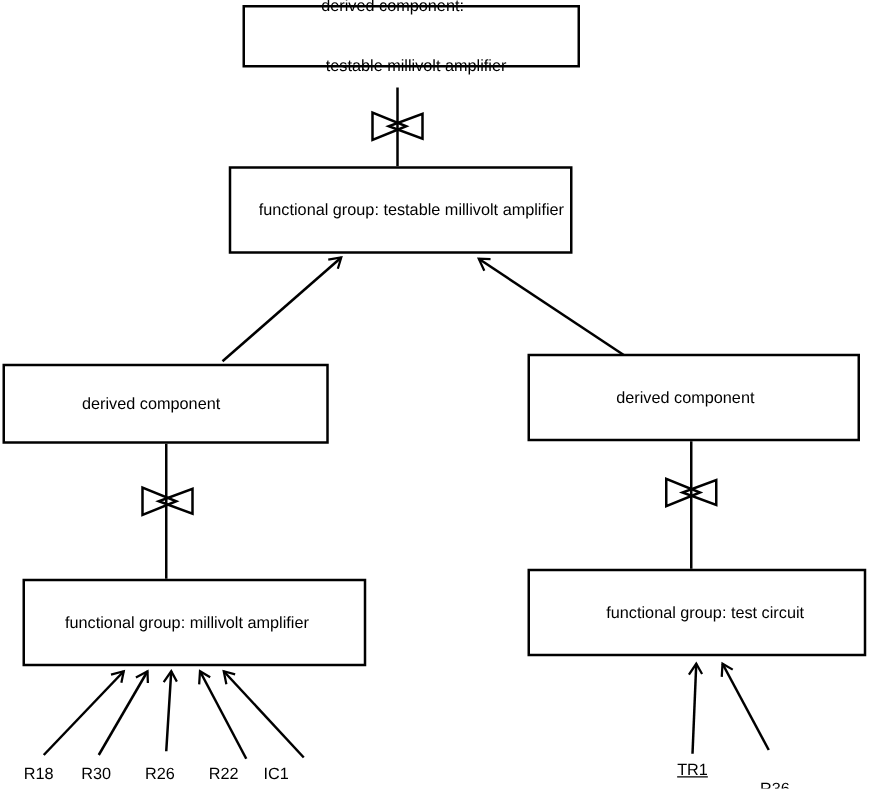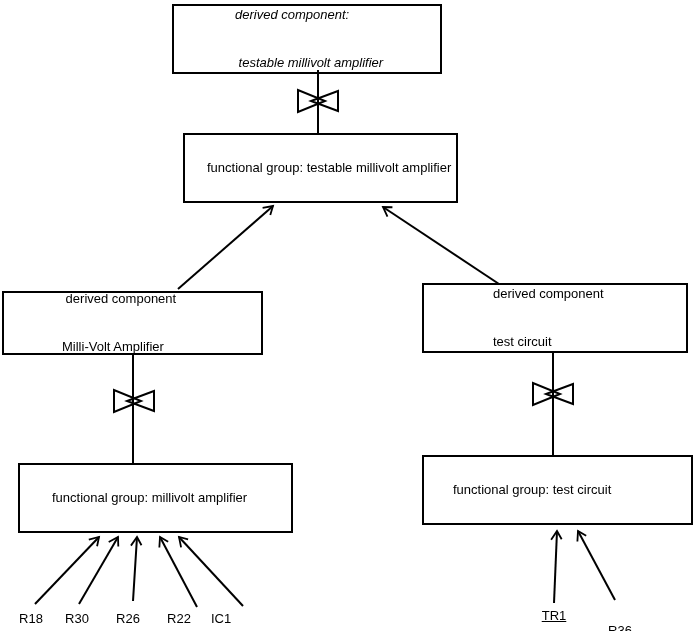--- a/index.html
+++ b/index.html
@@ -89,54 +89,52 @@
     <g fill="none" stroke="#000000" stroke-width="2">
       <path d="M114,390 L114,412 L141,401 Z"></path>
       <path d="M154,391 L154,411 L127,401 Z"></path>
     </g>
     <g fill="none" stroke="#000000" stroke-width="2">
       <path d="M533,383 L533,405 L560,394 Z"></path>
       <path d="M573,384 L573,404 L546,394 Z"></path>
     </g>
   </svg>
 
-  <div class="node" style="left:172px; top:4px; width:270px; height:70px;font-style:italic;">
+  <div class="node" style="left:194px; top:4px; width:270px; height:50px;">
     <div class="node-text" style="padding-left:61px;">
       <div>derived component:</div>
       <div> testable millivolt amplifier</div>
     </div>
   </div>
 
   <div class="node" style="left:183px; top:133px; width:275px; height:70px;">
     <div class="node-text" style="padding-left:22px;">
       <div>functional group: testable millivolt amplifier</div>
     </div>
   </div>
 
   <div class="node" style="left:2px; top:291px; width:261px; height:64px;">
     <div class="node-text" style="padding-left:58px;">
       <div> derived component</div>
-      <div>Milli-Volt Amplifier</div>
     </div>
   </div>
 
   <div class="node" style="left:422px; top:283px; width:266px; height:70px;">
     <div class="node-text" style="padding-left:69px;">
       <div>derived component</div>
-      <div>test circuit</div>
     </div>
   </div>
 
   <div class="node" style="left:18px; top:463px; width:275px; height:70px;">
     <div class="node-text" style="padding-left:32px;">
       <div>functional group: millivolt amplifier</div>
     </div>
   </div>
 
-  <div class="node" style="left:422px; top:455px; width:271px; height:70px;">
+  <div class="node" style="left:422px; top:455px; width:271px; height:70px;padding-left:32px;">
     <div class="node-text" style="padding-left:29px;">
       <div>functional group: test circuit</div>
     </div>
   </div>
 
   <span class="comp-label" style="left:31px;  top:612px;">R18</span>
   <span class="comp-label" style="left:77px;  top:612px;">R30</span>
   <span class="comp-label" style="left:128px; top:612px;">R26</span>
   <span class="comp-label" style="left:179px; top:612px;">R22</span>
   <span class="comp-label" style="left:221px; top:612px;">IC1</span>

